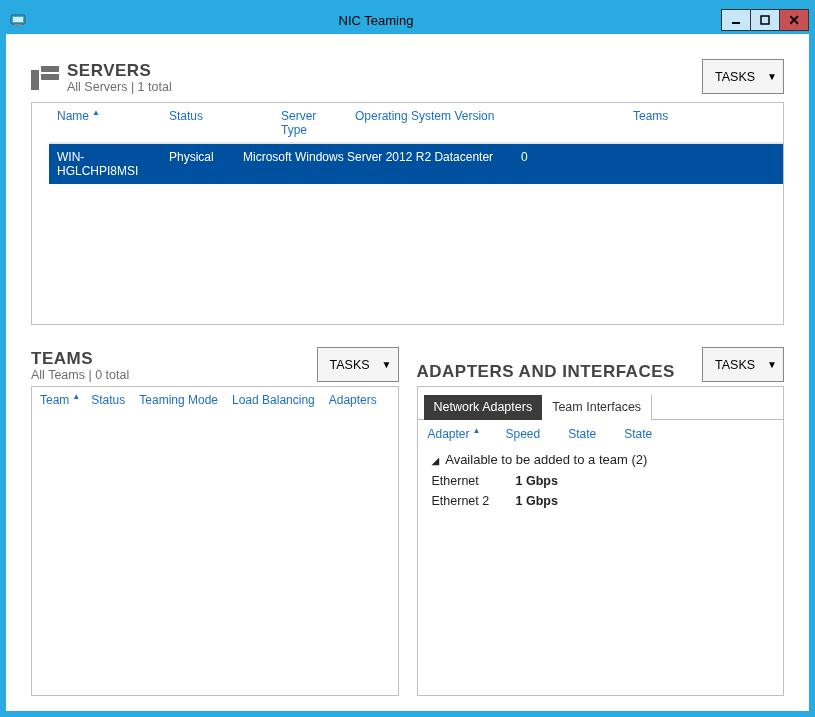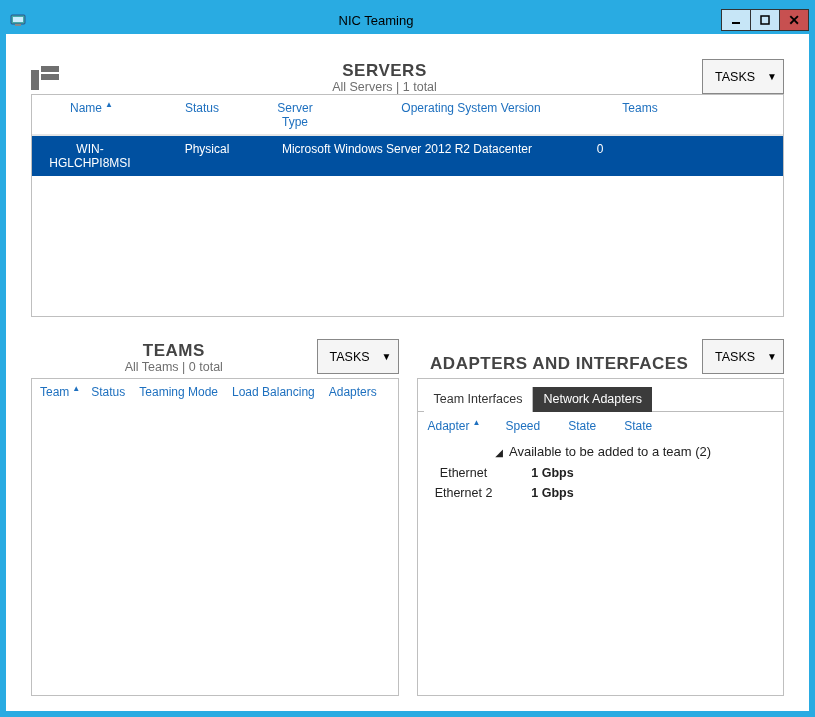--- a/index.html
+++ b/index.html
@@ -6,58 +6,58 @@
   body { background: #29abe2; padding: 6px; width: 815px; height: 717px; }
   .window { background: #29abe2; width: 100%; height: 100%; display: flex; flex-direction: column; }
   .titlebar { display: flex; align-items: center; height: 28px; }
   .titlebar .titlebar-icon { width: 24px; display:flex; justify-content:center; align-items:center; }
   .titlebar .title { flex: 1; text-align: center; color: #000; font-size: 13px; }
   .titlebar .controls { display: flex; }
   .titlebar .controls .btn { width: 30px; height: 22px; border: 1px solid #333; display:flex; align-items:center; justify-content:center; font-size:12px; background:#fff; margin-left:-1px;}
   .titlebar .controls .btn.min { background:#c7e6f7; }
   .titlebar .controls .btn.max { background:#c7e6f7; }
   .titlebar .controls .btn.close { background:#c75050; color:#000; font-weight:bold; font-size:14px;}
-  .client { background:#fff; flex:1; padding: 25px 25px 15px 25px; display:flex; flex-direction:column; gap: 22px; text-align: center; }
+  .client { background:#fff; flex:1; padding: 25px 25px 15px 25px; display:flex; flex-direction:column; gap: 22px; }
 
   .section-header { display:flex; align-items:flex-end; }
   .section-header .titles { flex:1; }
   .section-header h2 { color:#444; font-size:17px; font-weight:600; letter-spacing:0.5px; }
   .section-header .sub { color:#6f6f6f; font-size:12.5px; margin-top:-1px;}
   .tasks-btn { border:1px solid #888; background:#f5f5f5; padding:2px 6px 2px 12px; font-size:12.5px; display:flex; align-items:center; gap:12px; height:35px; min-width:80px; justify-content:space-between;}
   .tasks-btn .caret { font-size:10px; }
 
   .servers-icon { display:inline-block; vertical-align:top; margin-right:8px; }
 
   .panel { border:1px solid #bfbfbf; background:#fff; }
 
   .grid-header { display:flex; border-bottom:2px solid #e6e6e6; background:#fff; font-size:12px; color:#1e70bf; padding:6px 8px 5px 8px; gap:0; }
   .grid-header .col { padding-right:12px; }
   .sort-caret { font-size:8px; color:#1e70bf; position:relative; top:-5px; left:3px;}
-  .row-selected { background:#0050a0; color:#fff; font-size:12px; display:flex; padding:6px 8px;gap:24px; }
+  .row-selected { background:#0050a0; color:#fff; font-size:12px; display:flex; padding:6px 8px; }
   .row-selected .cell { padding-right:12px; }
   .status-icon-circle { display:inline-flex; width:15px; height:15px; border:1.5px solid #fff; border-radius:50%; align-items:center; justify-content:center; font-size:9px; vertical-align:middle; margin:0 4px;}
 
   .lower { display:flex; gap:18px; flex:1; min-height:0;}
   .lower .half { flex:1; display:flex; flex-direction:column; min-width:0;}
   .lower .panel { flex:1; }
 
   .teams-header-row { display:flex; font-size:12px; color:#1e70bf; padding:6px 8px 5px 8px; gap:14px;}
   .teams-header-row span { white-space:nowrap; }
 
   .tabs { display:flex; margin:8px 0 0 6px; }
   .tab { padding:5px 10px 6px 10px; font-size:12.5px; border-right:1px solid #bbb; position:relative; }
   .tab.active { background:#3b3b3b; color:#fff; border-right:none;}
   .tab.inactive { background:#fff; color:#333; }
   .tab-strip { border-bottom:1px solid #bbb; margin-top:-1px;}
 
   .adapter-header-row { display:flex; font-size:12px; color:#1e70bf; padding:7px 8px 5px 10px; gap:28px;}
 
   .group-row { font-size:13px; padding:6px 8px 4px 14px; color:#222;}
   .group-caret { display:inline-block; transform:rotate(0deg); font-size:10px; margin-right:6px;}
-  .adapter-row { display:flex; font-size:12.5px; color:#222; padding:3px 8px 3px 14px; gap:32px;}
+  .adapter-row { display:flex; font-size:12.5px; color:#222; padding:3px 8px 3px 14px; gap:20px;}
   .adapter-row .ac1 { width:64px;}
   .adapter-row .ac2 { width:50px;font-weight:bold;}
 
   
   .sc-name { width:112px;}
   .sc-status { width:112px;}
   .sc-type { width:74px;}
   .sc-os { width:278px;}
   .sc-teams { width:60px;}
 
@@ -105,21 +105,21 @@
         <div class="titles">
           <h2>SERVERS</h2>
           <div class="sub">All Servers | 1 total</div>
         </div>
         <div class="tasks-btn">
           <span>TASKS</span>
           <span class="caret">▼</span>
         </div>
       </div>
 
-      <div class="panel" style="margin-top:0;">
+      <div class="panel" style="margin-top:8px;padding-left:17px;">
         <div class="grid-header">
           <div class="col sc-name"><span>Name</span><span class="sort-caret">▲</span></div>
           <div class="col sc-status">Status</div>
           <div class="col sc-type">Server Type</div>
           <div class="col sc-os">Operating System Version</div>
           <div class="col sc-teams">Teams</div>
         </div>
         <div class="row-selected">
           <div class="cell sc-name">WIN-HGLCHPI8MSI</div>
           <div class="cell sc-type">Physical</div>
@@ -159,22 +159,22 @@
           <div class="titles">
             <h2>ADAPTERS AND INTERFACES</h2>
           </div>
           <div class="tasks-btn">
             <span>TASKS</span>
             <span class="caret">▼</span>
           </div>
         </div>
         <div class="panel" style="margin-top:4px; padding-bottom:6px;">
           <div class="tabs">
+            <div class="tab active">Network Adapters</div>
             <div class="tab inactive">Team Interfaces</div>
-            <div class="tab active">Network Adapters</div>
           </div>
           <div class="tab-strip"></div>
           <div class="adapter-header-row">
             <span><span>Adapter</span><span class="sort-caret">▲</span></span>
             <span>Speed</span>
             <span>State</span>
             <span>State</span>
           </div>
           <div class="group-row">
             <span class="group-caret">◢</span><span>Available to be added to a team (2)</span>

